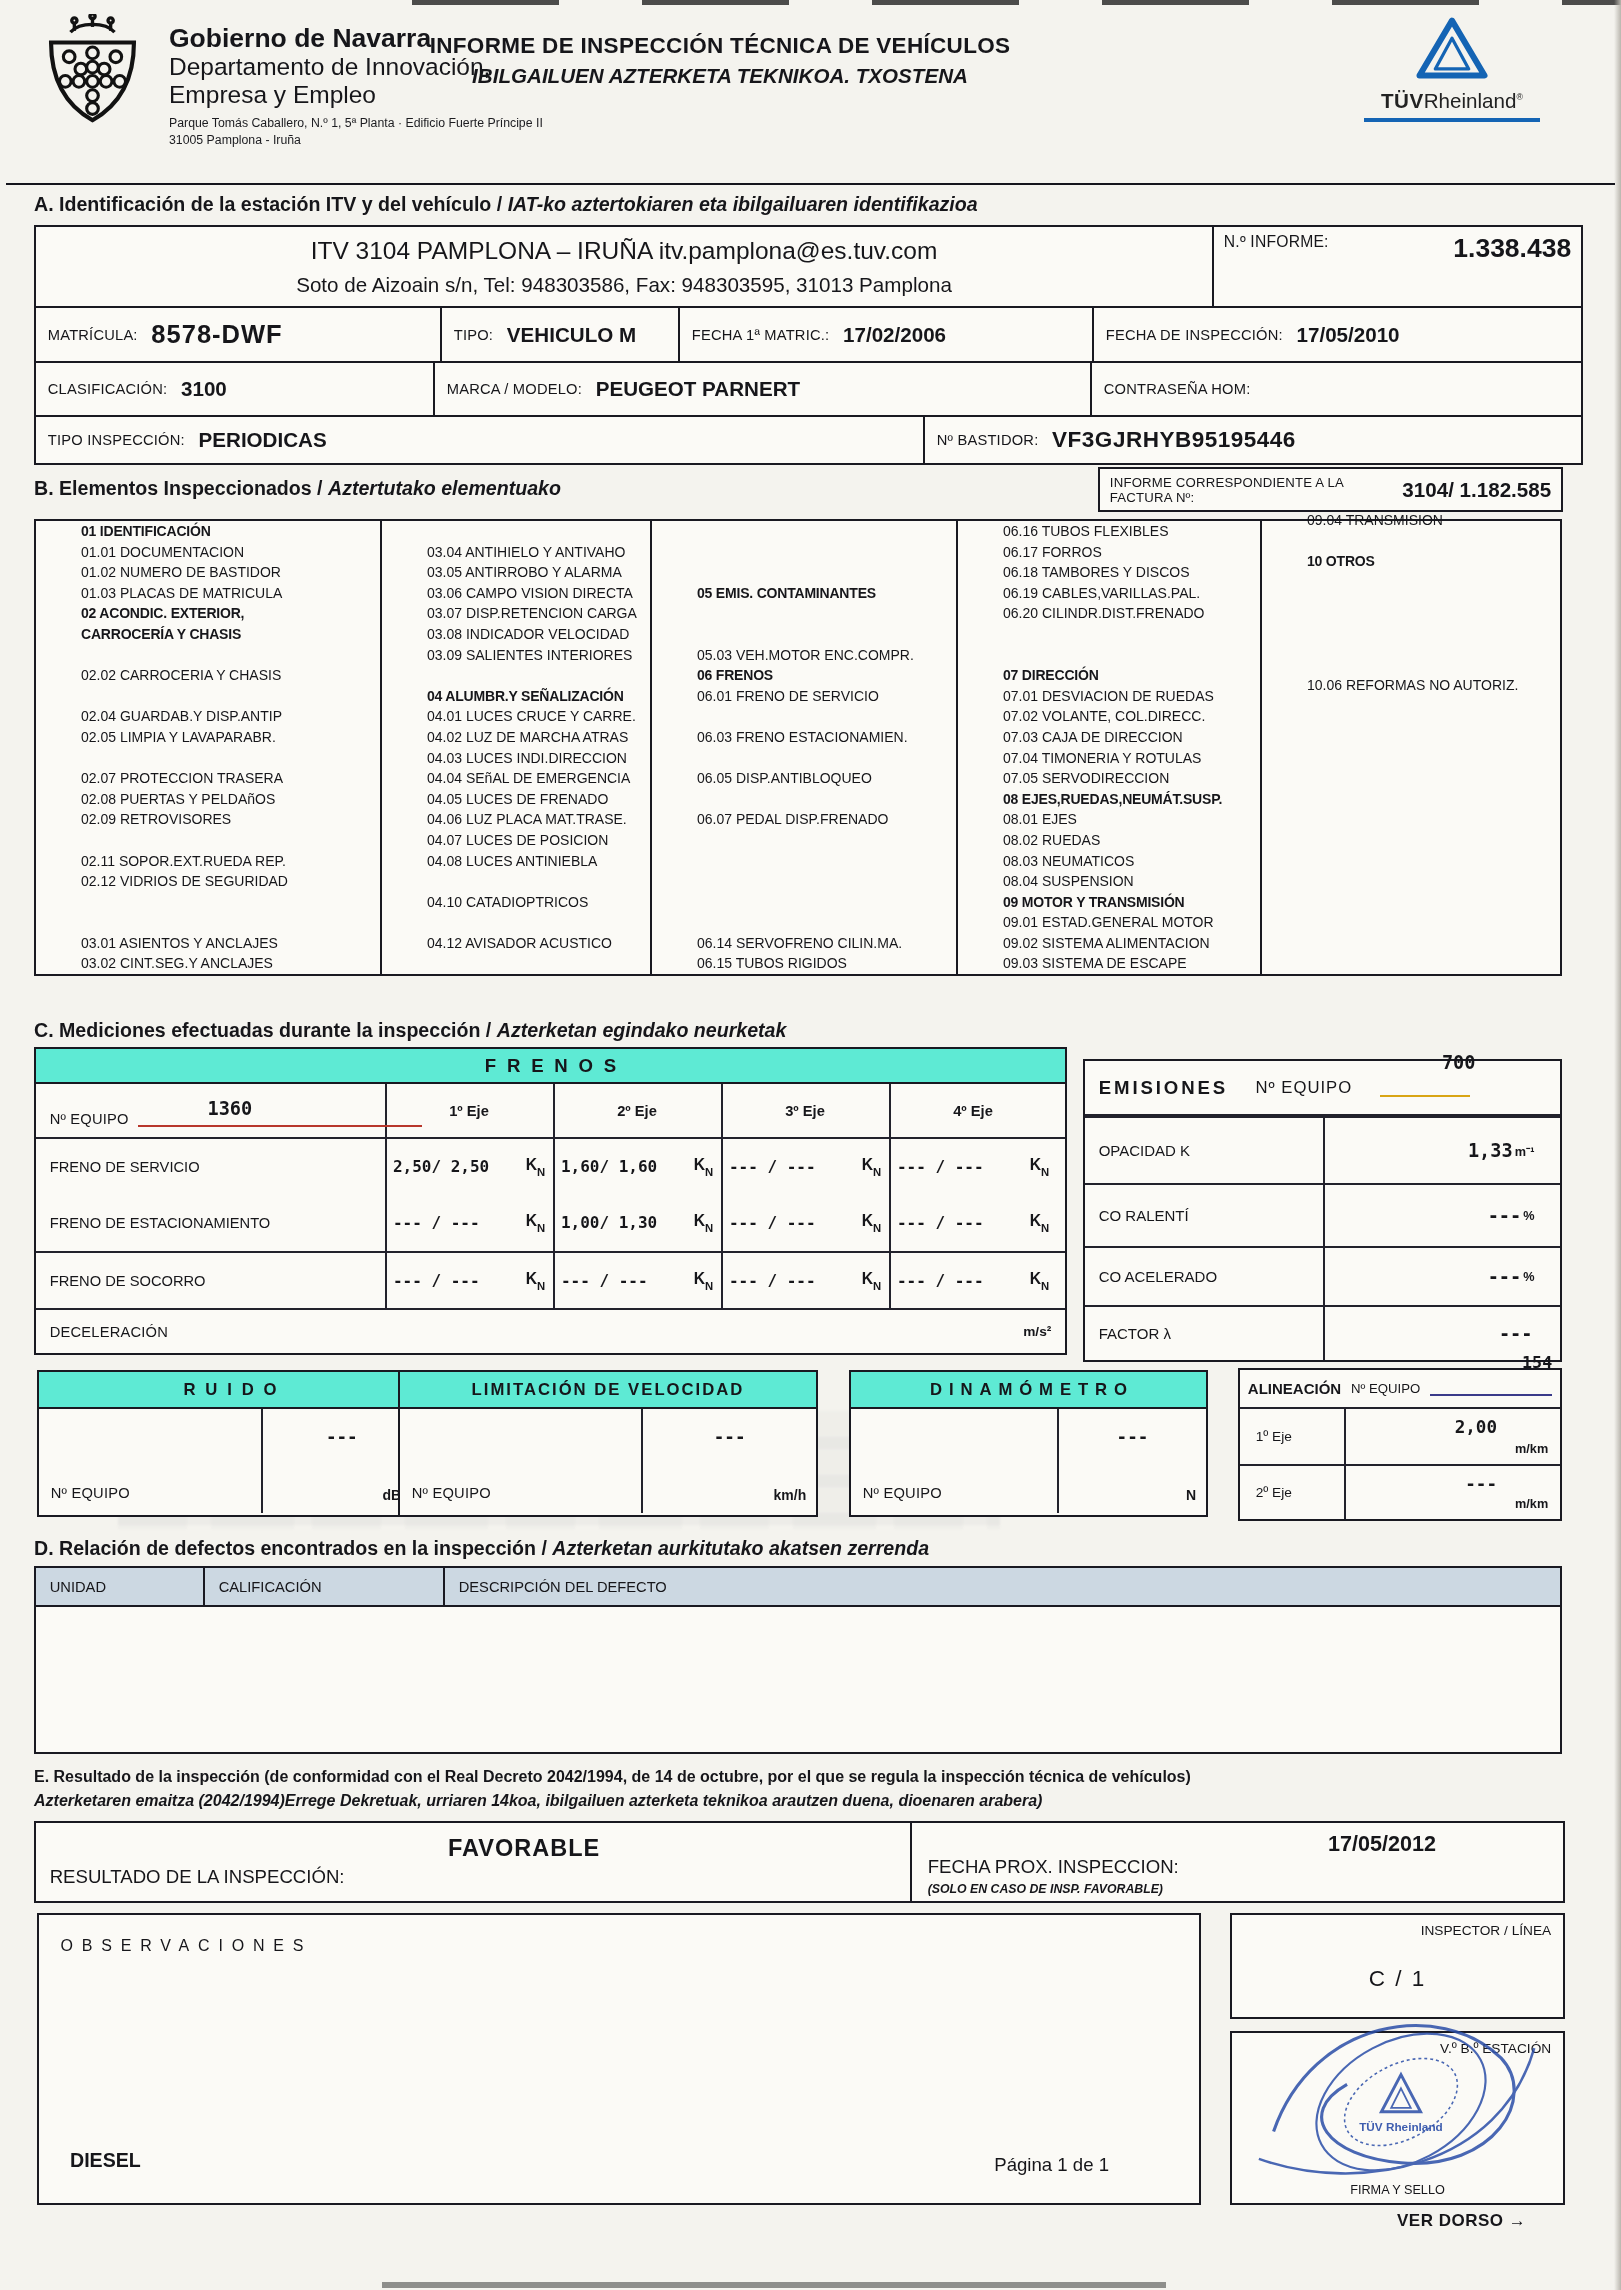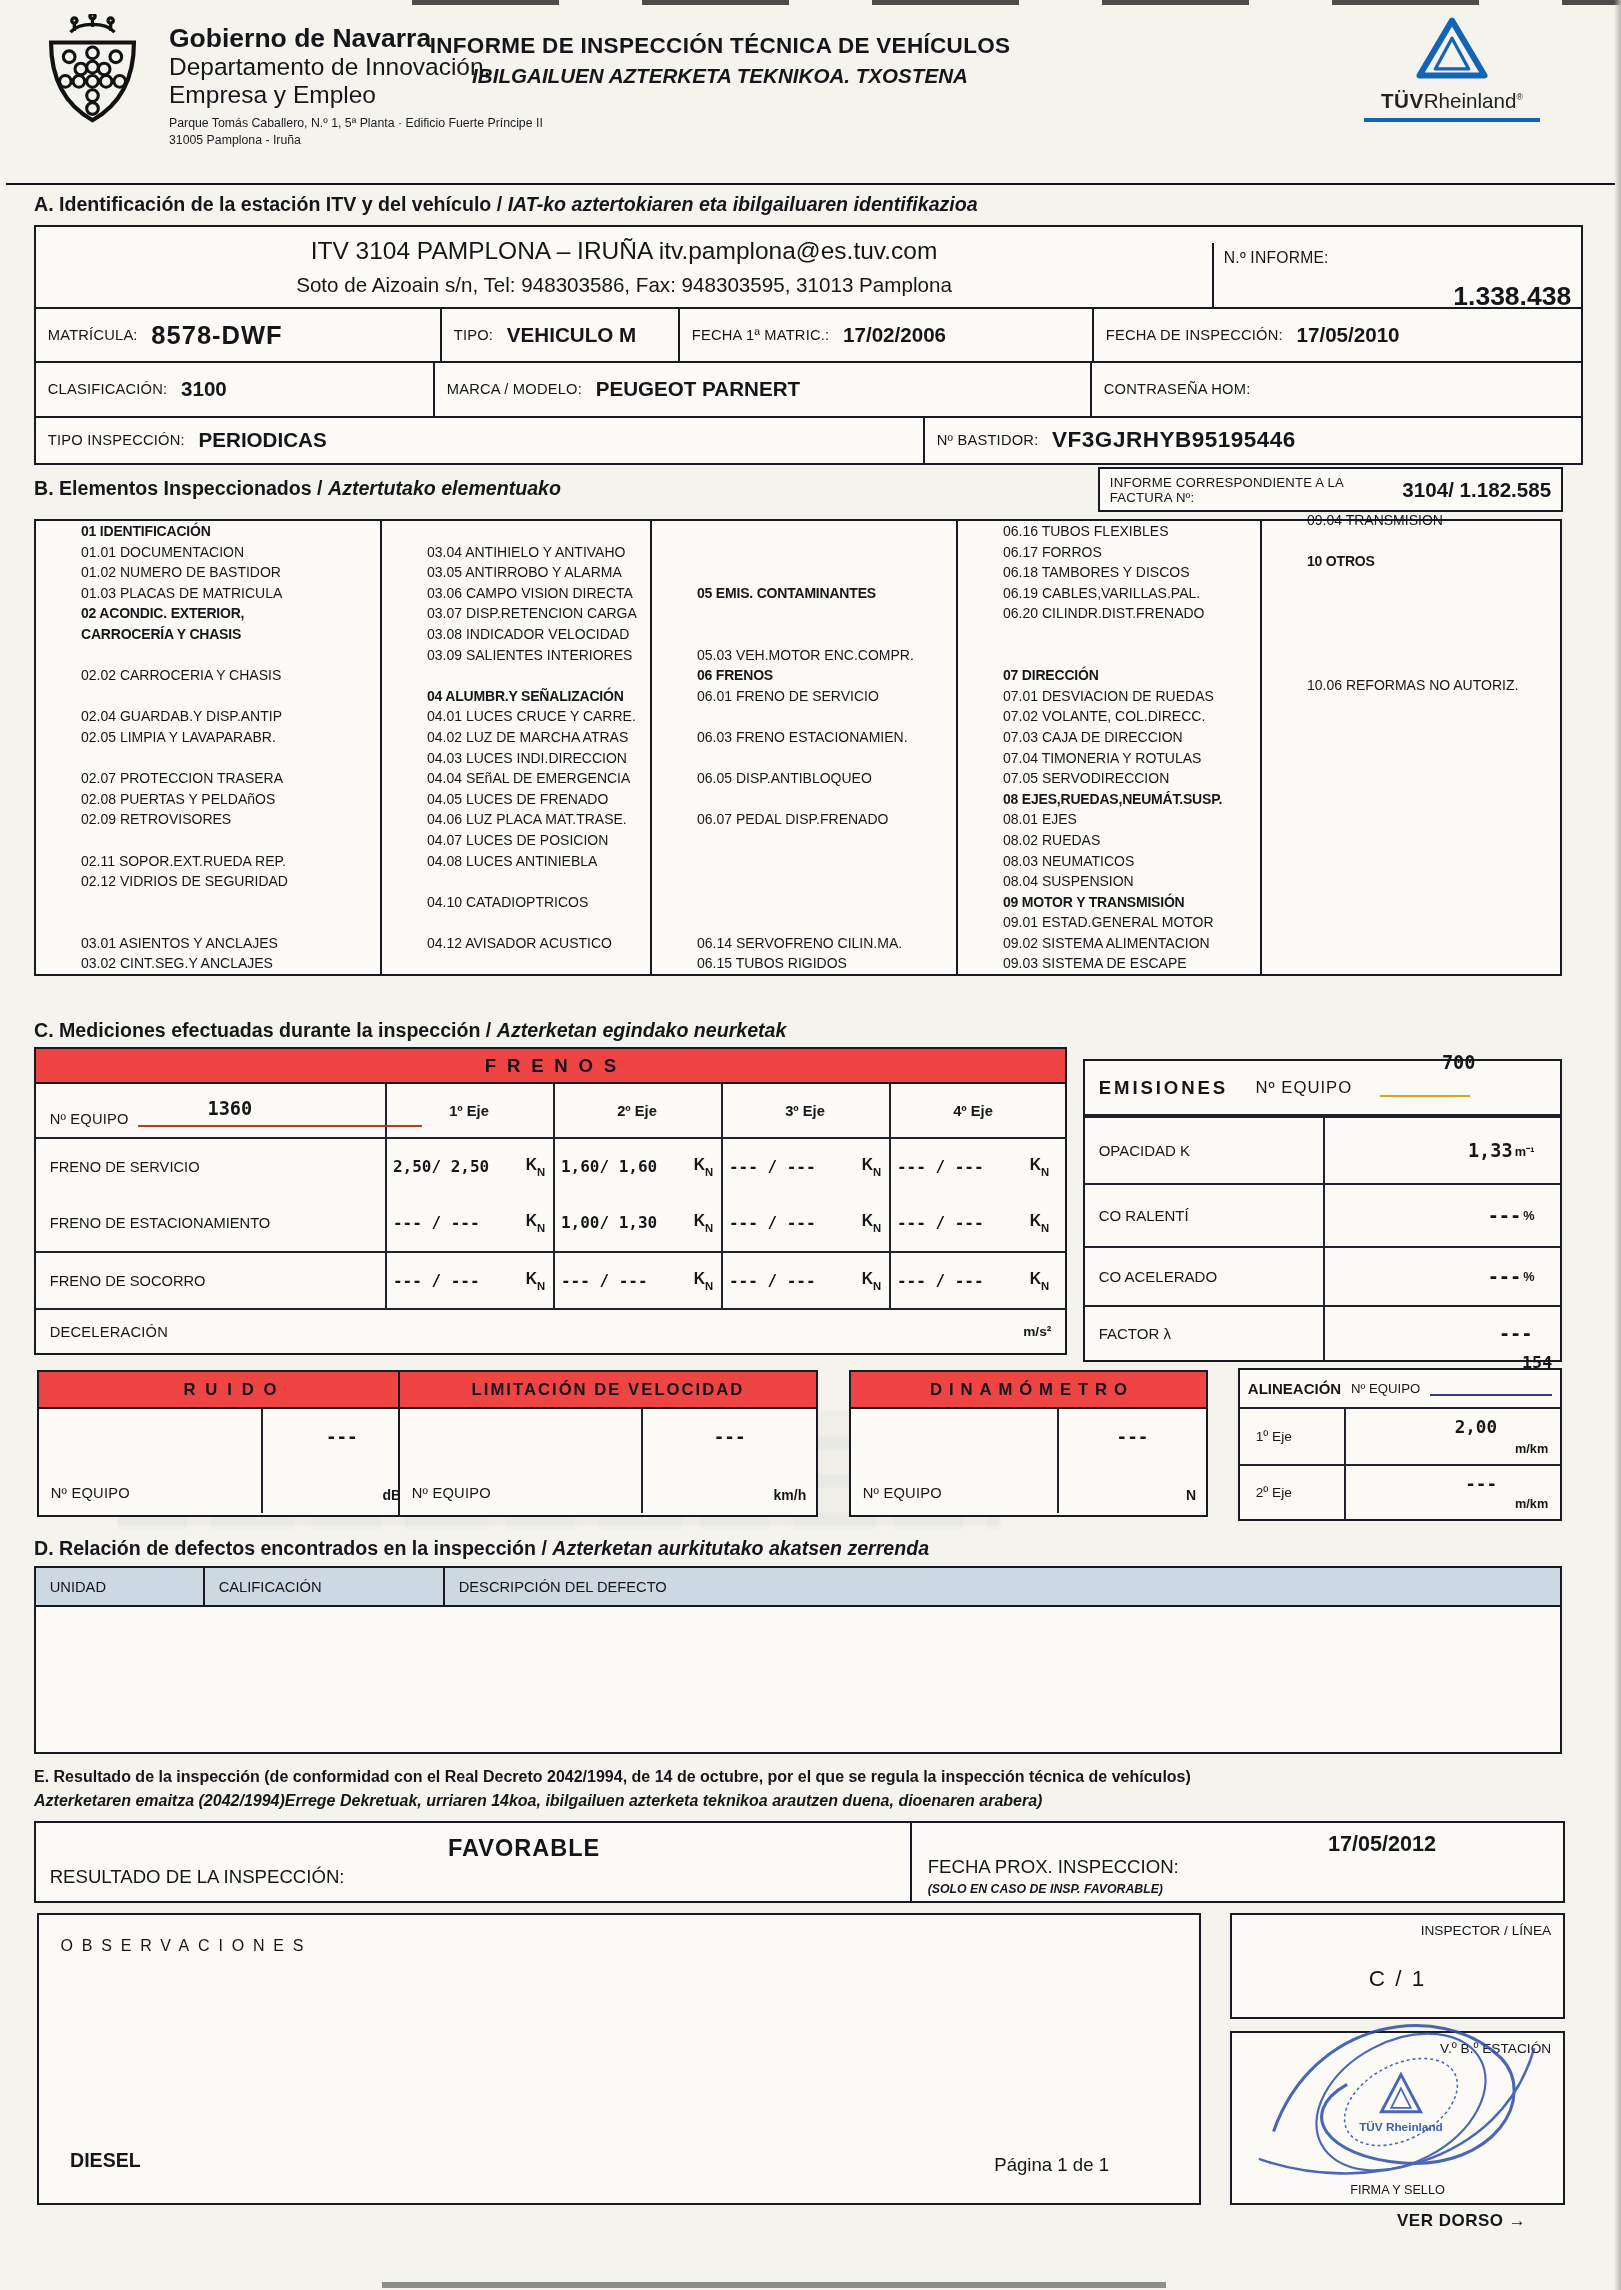--- a/index.html
+++ b/index.html
@@ -45,21 +45,21 @@
   .secA-title{left:34px;top:193px;}
   .tableA{left:34px;top:225px;width:1549px;height:240px;display:flex;flex-direction:column;}
   .a-row{display:flex;border-top:2px solid #191921;}
   .a-row:first-child{border-top:none;}
   .a-cell{display:flex;align-items:center;padding:0 11.8px;gap:13.7px;border-left:2px solid #191921;overflow:hidden;white-space:nowrap;}
   .a-cell:first-child{border-left:none;}
   .a-r1{height:80px;}
   .a-station{width:1176px;flex-direction:column;justify-content:center;gap:8px;border-left:none;}
   .st1{font-size:24.5px;}
   .st2{font-size:20.6px;}
-  .a-informe{flex:1;flex-direction:column;align-items:stretch;justify-content:space-between;padding:5.9px 9.8px;margin-top:16px;}
+  .a-informe{flex:1;flex-direction:row;align-items:stretch;justify-content:space-between;padding:5.9px 9.8px;}
   .a-informe .lbl{font-size:15.7px;}
   .a-informe .val{font-size:26.5px;text-align:right;}
   .a-r2{height:55px;}
   .a-r3{height:55px;}
   .a-r4{height:48px;}
   .w-mat{width:404px;}  .w-tipo{width:238px;} .w-f1{width:414px;} .w-fi{flex:1;}
   .w-clas{width:397px;} .w-marca{width:657px;} .w-con{flex:1;}
   .w-tinsp{width:887px;} .w-bast{flex:1;}
   .val-mat{font-size:25.5px;letter-spacing:1px;}
   .val-bast{font-size:22.5px;letter-spacing:0.5px;}
@@ -72,21 +72,21 @@
   .b-col{height:100%;border-right:2px solid #191921;}
   .b-col:last-child{border-right:none;}
   .bc1{width:346px;} .bc2{width:270px;} .bc3{width:306px;} .bc4{width:304px;} .bc5{flex:1;}
   .b-line{height:20.6px;font-size:14px;padding-left:45px;white-space:nowrap;line-height:20.6px;}
   .b-bold{font-weight:bold;letter-spacing:-0.2px;}
   .bc5 .b-line:first-child{margin-top:-10.8px;}
 
   
   .secC-title{left:34px;top:1019px;}
   .frenos{left:34px;top:1047px;width:1033px;}
-  .bar{background:#ef4444;border-bottom:2px solid #191921;display:flex;align-items:center;justify-content:center;font-weight:bold;}
+  .bar{background:#5eead4;border-bottom:2px solid #191921;display:flex;align-items:center;justify-content:center;font-weight:bold;}
   .fren-bar{height:35px;font-size:18.6px;letter-spacing:10.8px;padding-left:10.8px;}
   .fr-row{display:flex;border-top:2px solid #22222c;}
   .fr-row:nth-child(2){border-top:none;}
   .fr-label{width:349px;display:flex;align-items:center;padding-left:13.7px;font-size:14.7px;white-space:nowrap;}
   .fr-cell{width:168px;border-left:2px solid #22222c;display:flex;align-items:center;justify-content:space-between;padding:0 7.8px 0 5.9px;}
   .fr-head{height:53px;}
   .fr-head .fr-cell{justify-content:center;font-size:14.7px;font-weight:bold;}
   .fr-data{height:57px;}
   .fr-val{font-family:"DejaVu Sans Mono",monospace;font-weight:bold;font-size:16px;white-space:nowrap;}
   .ku{font-size:15.7px;font-weight:bold;}

